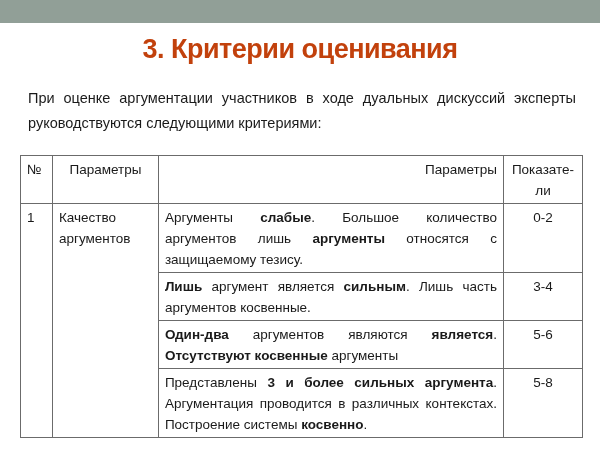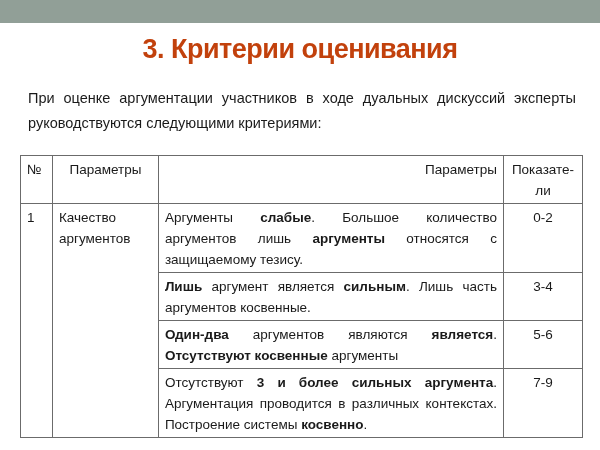--- a/index.html
+++ b/index.html
@@ -51,17 +51,17 @@
       </tr>
       <tr>
         <td class="c-par"><b>Лишь</b><span> аргумент является </span><b>сильным</b><span>. Лишь часть аргументов косвенные.</span></td>
         <td class="c-score">3-4</td>
       </tr>
       <tr>
         <td class="c-par"><b>Один-два</b><span> аргументов являются </span><b>является</b><span>. </span><b>Отсутствуют косвенные</b><span> аргументы</span></td>
         <td class="c-score">5-6</td>
       </tr>
       <tr>
-        <td class="c-par"><span>Отсутствуют </span><b>3 и более сильных аргумента</b><span>. Аргументация проводится в различных контекстах. Построение системы </span><b>косвенно</b><span>.</span></td>
-        <td class="c-score">7-9</td>
+        <td class="c-par"><span>Представлены </span><b>3 и более сильных аргумента</b><span>. Аргументация проводится в различных контекстах. Построение системы </span><b>косвенно</b><span>.</span></td>
+        <td class="c-score">5-8</td>
       </tr>
     </tbody>
 </table>
 
 </body></html>

